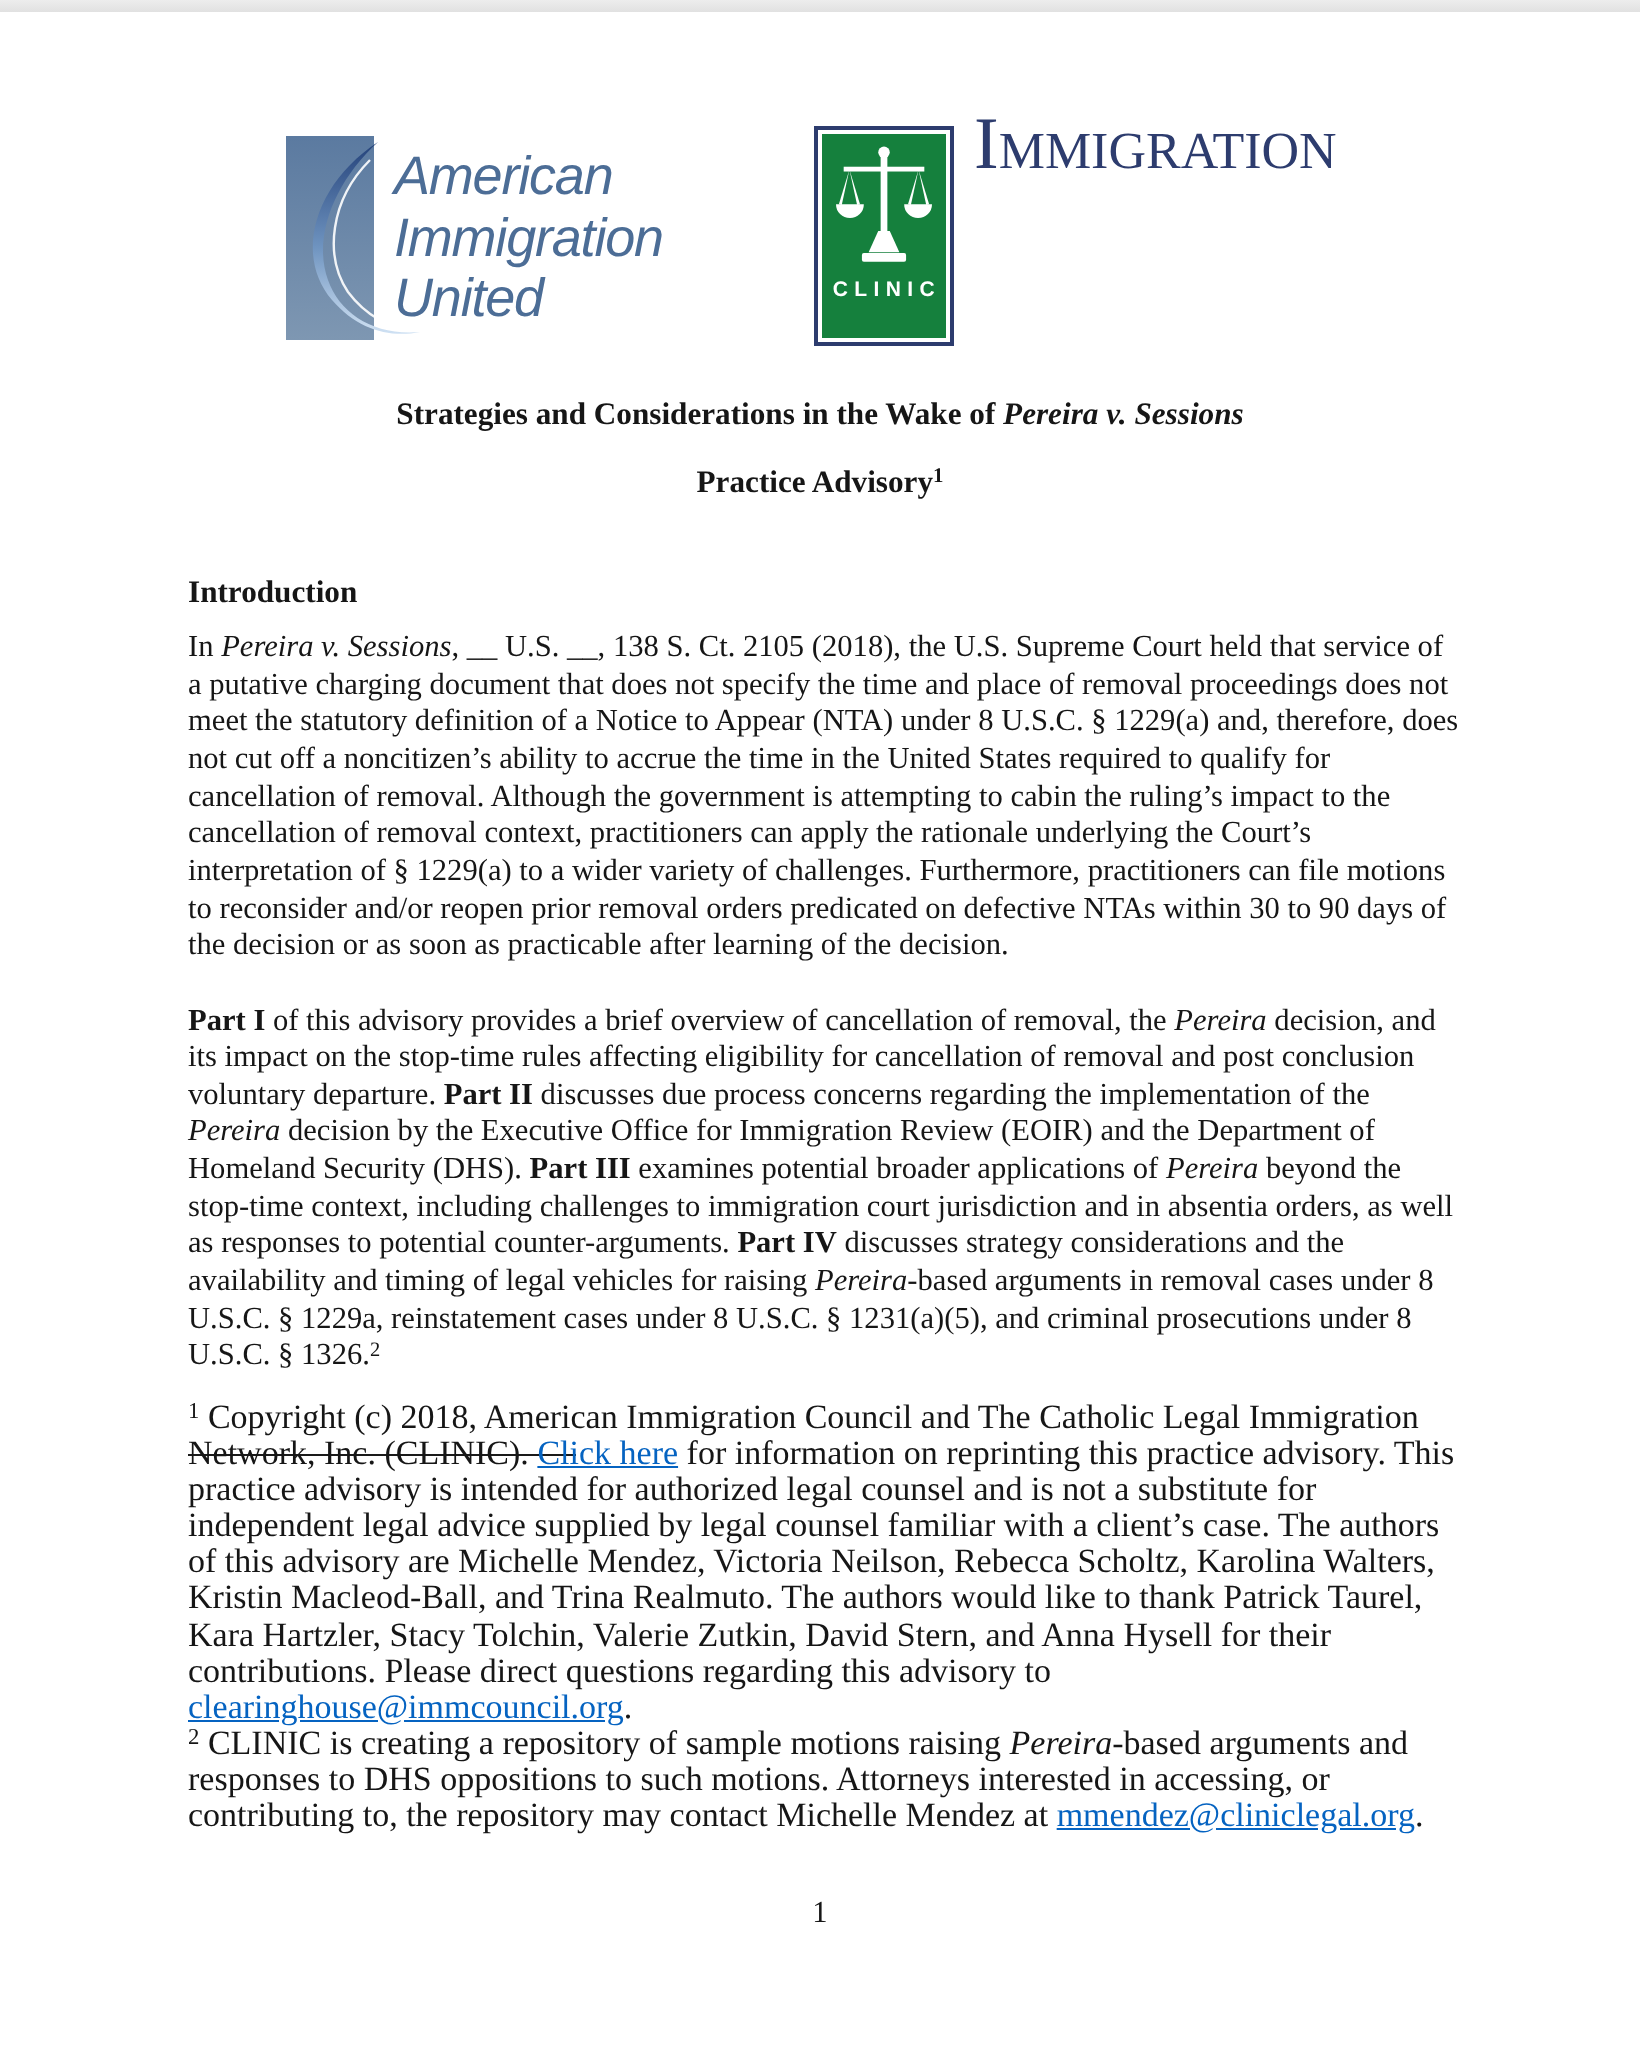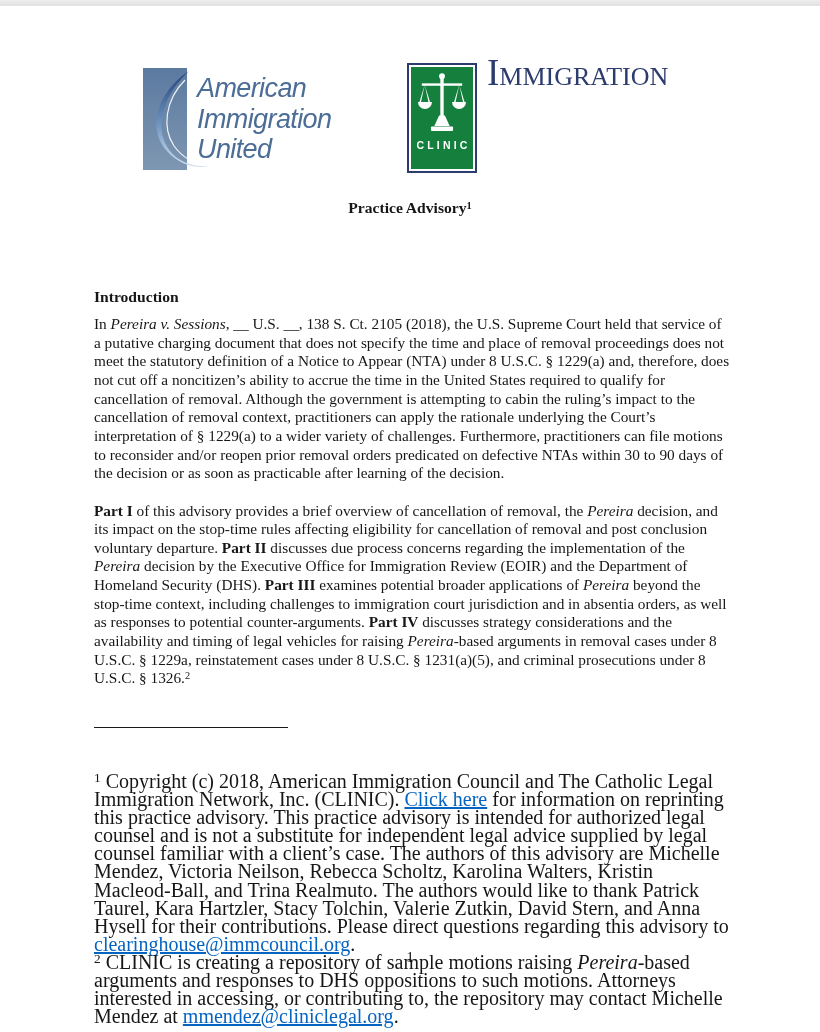--- a/index.html
+++ b/index.html
@@ -38,22 +38,22 @@
 
   
   .intro-heading{position:absolute;left:94px;top:288px;font-size:15.6px;font-weight:bold;}
   .content{position:absolute;left:94px;top:315px;width:636px;
     font-size:15.3px;line-height:18.65px;text-align:left;}
   .para{margin:0 0 18.6px 0;}
 
   
   .footnote-sep{position:absolute;left:94px;top:727px;width:194px;height:0;
     border-top:1.3px solid #1a1a1a;}
-  .footnotes{position:absolute;left:94px;top:772px;width:640px;
-    font-size:20px;line-height:18.1px;}
+  .footnotes{position:absolute;left:94px;top:700px;width:640px;
+    font-size:17px;line-height:18.1px;}
   .footnote{margin:0;}
 
   .page-number{position:absolute;left:0;top:948px;width:820px;text-align:center;
     font-size:15.3px;}
 
   
   .run-italic{font-style:italic;}
   .run-bold{font-weight:bold;}
   .run-sup{font-size:0.67em;position:relative;top:-0.43em;line-height:0;}
   a.run-link{color:#0563c1;text-decoration:underline;cursor:pointer;}
@@ -108,20 +108,21 @@
         </svg>
         <div class="clinic-box-label">CLINIC</div>
       </div>
     </div>
     <div class="clinic-name">
       <div>Immigration</div>
     </div>
   </div>
 
   <div class="title-block">
+    <div class="title-line"><span>Strategies and Considerations in the Wake of </span><span class="run-italic">Pereira v. Sessions</span></div>
     <div class="title-line"><span>Practice Advisory</span><span class="run-sup">1</span></div>
   </div>
 
   <div class="intro-heading">Introduction</div>
 
   <div class="content">
     <p class="para"><span>In </span><span class="run-italic">Pereira v. Sessions</span><span>, __ U.S. __, 138 S. Ct. 2105 (2018), the U.S. Supreme Court held that service of a putative charging document that does not specify the time and place of removal proceedings does not meet the statutory definition of a Notice to Appear (NTA) under 8 U.S.C. § 1229(a) and, therefore, does not cut off a noncitizen’s ability to accrue the time in the United States required to qualify for cancellation of removal. Although the government is attempting to cabin the ruling’s impact to the cancellation of removal context, practitioners can apply the rationale underlying the Court’s interpretation of § 1229(a) to a wider variety of challenges. Furthermore, practitioners can file motions to reconsider and/or reopen prior removal orders predicated on defective NTAs within 30 to 90 days of the decision or as soon as practicable after learning of the decision.</span></p>
     <p class="para"><span class="run-bold">Part I</span><span> of this advisory provides a brief overview of cancellation of removal, the </span><span class="run-italic">Pereira</span><span> decision, and its impact on the stop-time rules affecting eligibility for cancellation of removal and post conclusion voluntary departure. </span><span class="run-bold">Part II</span><span> discusses due process concerns regarding the implementation of the </span><span class="run-italic">Pereira</span><span> decision by the Executive Office for Immigration Review (EOIR) and the Department of Homeland Security (DHS). </span><span class="run-bold">Part III</span><span> examines potential broader applications of </span><span class="run-italic">Pereira</span><span> beyond the stop-time context, including challenges to immigration court jurisdiction and in absentia orders, as well as responses to potential counter-arguments. </span><span class="run-bold">Part IV</span><span> discusses strategy considerations and the availability and timing of legal vehicles for raising </span><span class="run-italic">Pereira</span><span>-based arguments in removal cases under 8 U.S.C. § 1229a, reinstatement cases under 8 U.S.C. § 1231(a)(5), and criminal prosecutions under 8 U.S.C. § 1326.</span><span class="run-sup">2</span></p>
   </div>
 

